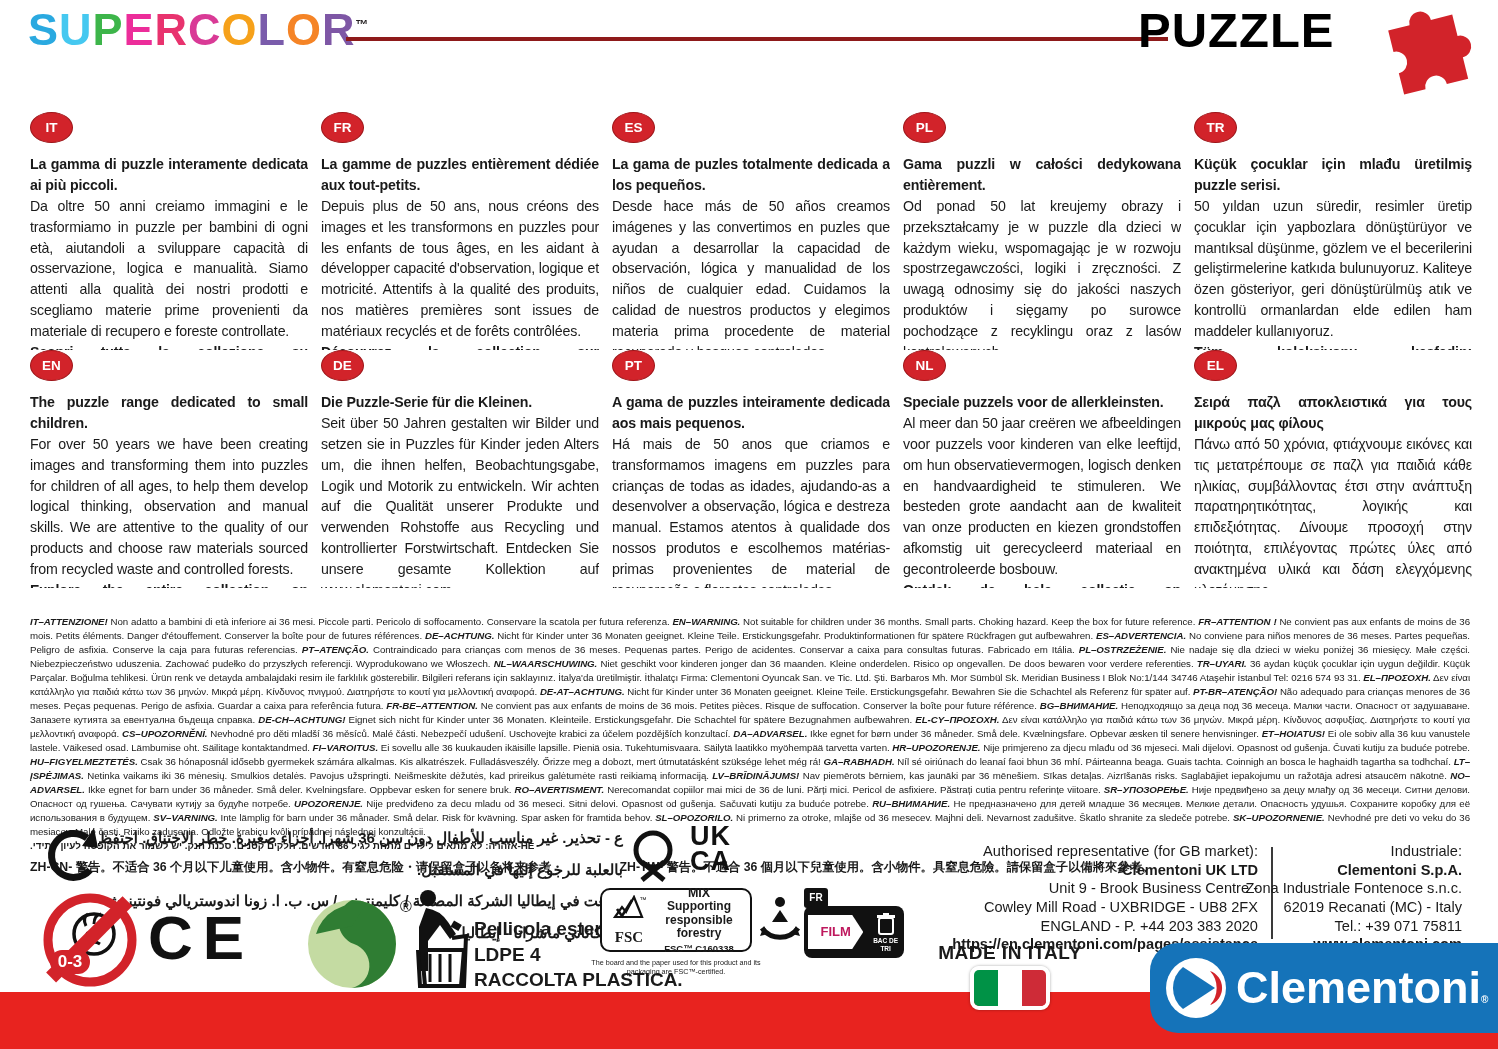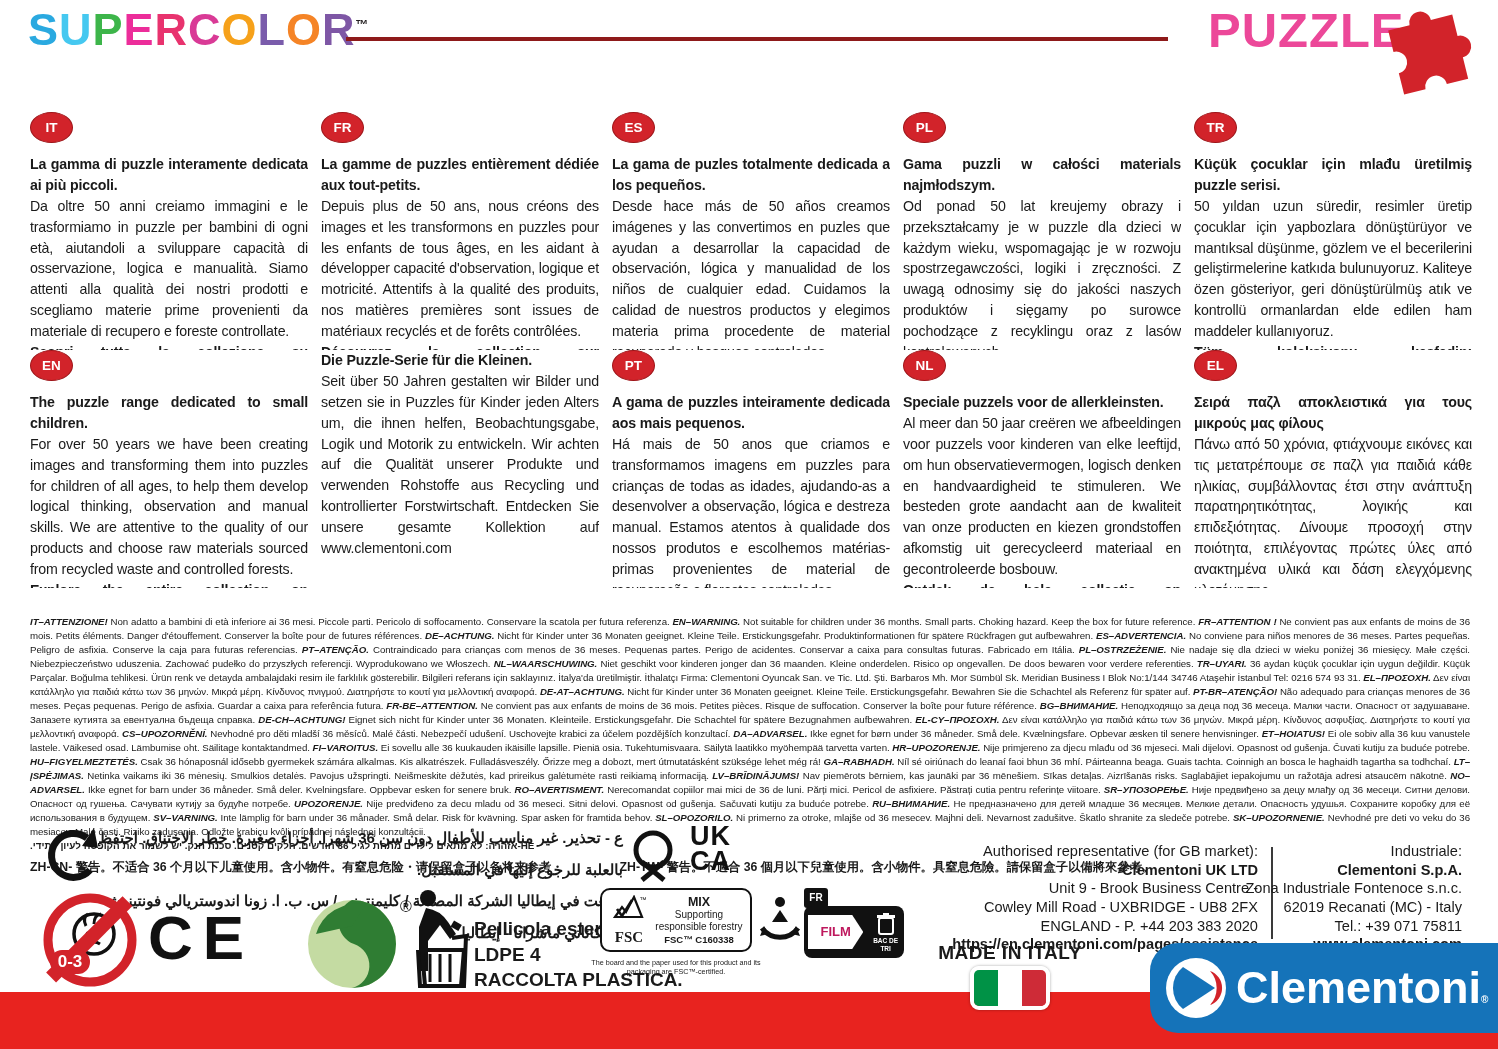--- a/index.html
+++ b/index.html
@@ -2,21 +2,21 @@
 <html><head>
 <meta charset="utf-8">
 <style>
   html,body{margin:0;padding:0;background:#fff;}
   #page{position:relative;width:1498px;height:1049px;background:#fff;overflow:hidden;
         font-family:"Liberation Sans",sans-serif;color:#1a1a1a;}
   
   .brand{position:absolute;left:28px;top:4px;font-size:45px;font-weight:800;letter-spacing:1px;white-space:nowrap;}
   .brand .tm{font-size:13px;color:#231f20;vertical-align:super;font-weight:700;}
   .hline{position:absolute;left:346px;top:37px;width:822px;height:4px;background:#8e1a1a;}
-  .puzzle-word{position:absolute;left:1208px;top:2px;font-size:49px;font-weight:800;color:#ec4899;letter-spacing:1px;}
+  .puzzle-word{position:absolute;left:1138px;top:2px;font-size:49px;font-weight:800;color:#000000;letter-spacing:1px;}
   .piece{position:absolute;left:1356px;top:0px;}
   
   #langs{position:absolute;left:30px;top:112px;width:1442px;display:grid;
          grid-template-columns:repeat(5,278px);grid-auto-rows:238px;column-gap:13px;}
   .lang-cell{overflow:hidden;}
   .badge{display:inline-block;width:41px;height:29px;border-radius:50%;background:#d2232a;border:1px solid #9e1418;
          color:#fff;font-weight:700;font-size:13.5px;text-align:center;line-height:29px;margin-bottom:11px;}
   .lang-lead{font-weight:700;}
   .lang-lead,.lang-body,.lang-footer{font-size:14.2px;line-height:1.47;text-align:justify;letter-spacing:-0.15px;}
   .lang-footer{font-weight:700;}
@@ -33,21 +33,21 @@
   .icon-abs{position:absolute;}
   .ce{position:absolute;left:148px;top:902px;font-size:62px;font-weight:800;letter-spacing:10px;color:#111;}
   .ukca{position:absolute;left:690px;top:824px;font-size:27px;line-height:25px;font-weight:800;color:#111;letter-spacing:1px;}
   .plastic{position:absolute;left:474px;top:916px;font-size:19px;font-weight:700;line-height:1.35;}
   .fsc-box{position:absolute;left:600px;top:888px;width:152px;height:64px;border:2px solid #111;border-radius:10px;
            display:flex;align-items:center;padding:2px 4px;box-sizing:border-box;background:#fff;}
   .fsc-left{width:46px;text-align:center;}
   .fsc-left .fsc-word{font-size:15px;font-weight:700;font-family:"Liberation Serif",serif;}
   .fsc-right{flex:1;text-align:center;}
   .fsc-mix{font-size:12.5px;font-weight:700;}
-  .fsc-tag{font-size:10px;font-weight:400;line-height:1.15;}
+  .fsc-tag{font-size:12px;font-weight:700;line-height:1.15;}
   .fsc-code{font-size:9.5px;font-weight:700;margin-top:2px;}
   .fsc-note{position:absolute;left:585px;top:958px;width:182px;text-align:center;font-size:7.2px;line-height:1.25;}
   .triman-tag{position:absolute;left:804px;top:906px;width:100px;height:52px;background:#111;border-radius:8px;display:flex;align-items:center;}
   .fr-sq{position:absolute;left:804px;top:888px;width:24px;height:20px;background:#111;color:#fff;
          font-size:10px;font-weight:700;text-align:center;line-height:20px;border-radius:3px;}
   .film-arrow{position:relative;margin-left:4px;width:56px;height:34px;background:#fff;color:#be185d;
         font-size:13px;font-weight:800;text-align:center;line-height:34px;
         clip-path:polygon(0 0,80% 0,100% 50%,80% 100%,0 100%);}
   .bac{color:#fff;font-size:6.5px;font-weight:700;line-height:1.1;text-align:center;margin-left:4px;}
   
@@ -97,36 +97,37 @@
         <div class="lang-body">Depuis plus de 50 ans, nous créons des images et les transformons en puzzles pour les enfants de tous âges, en les aidant à développer capacité d'observation, logique et motricité. Attentifs à la qualité des produits, nos matières premières sont issues de matériaux recyclés et de forêts contrôlées.</div>
         <div class="lang-footer">Découvrez la collection sur www.clementoni.com</div>
       </div>
       <div class="lang-cell">
         <div><span class="badge">ES</span></div>
         <div class="lang-lead">La gama de puzles totalmente dedicada a los pequeños.</div>
         <div class="lang-body">Desde hace más de 50 años creamos imágenes y las convertimos en puzles que ayudan a desarrollar la capacidad de observación, lógica y manualidad de los niños de cualquier edad. Cuidamos la calidad de nuestros productos y elegimos materia prima procedente de material recuperado y bosques controlados.</div>
       </div>
       <div class="lang-cell">
         <div><span class="badge">PL</span></div>
-        <div class="lang-lead">Gama puzzli w całości materials najmłodszym.</div>
+        <div class="lang-lead">Gama puzzli w całości dedykowana entièrement.</div>
         <div class="lang-body">Od ponad 50 lat kreujemy obrazy i przekształcamy je w puzzle dla dzieci w każdym wieku, wspomagając je w rozwoju spostrzegawczości, logiki i zręczności. Z uwagą odnosimy się do jakości naszych produktów i sięgamy po surowce pochodzące z recyklingu oraz z lasów kontrolowanych.</div>
       </div>
       <div class="lang-cell">
         <div><span class="badge">TR</span></div>
         <div class="lang-lead">Küçük çocuklar için mlađu üretilmiş puzzle serisi.</div>
         <div class="lang-body">50 yıldan uzun süredir, resimler üretip çocuklar için yapbozlara dönüştürüyor ve mantıksal düşünme, gözlem ve el becerilerini geliştirmelerine katkıda bulunuyoruz. Kaliteye özen gösteriyor, geri dönüştürülmüş atık ve kontrollü ormanlardan elde edilen ham maddeler kullanıyoruz.</div>
         <div class="lang-footer">Tüm koleksiyonu keşfedin: www.clementoni.com</div>
       </div>
       <div class="lang-cell">
         <div><span class="badge">EN</span></div>
         <div class="lang-lead">The puzzle range dedicated to small children.</div>
         <div class="lang-body">For over 50 years we have been creating images and transforming them into puzzles for children of all ages, to help them develop logical thinking, observation and manual skills. We are attentive to the quality of our products and choose raw materials sourced from recycled waste and controlled forests.</div>
         <div class="lang-footer">Explore the entire collection on www.clementoni.com</div>
       </div>
       <div class="lang-cell">
+        <div><span class="badge">DE</span></div>
         <div class="lang-lead">Die Puzzle-Serie für die Kleinen.</div>
         <div class="lang-body">Seit über 50 Jahren gestalten wir Bilder und setzen sie in Puzzles für Kinder jeden Alters um, die ihnen helfen, Beobachtungsgabe, Logik und Motorik zu entwickeln. Wir achten auf die Qualität unserer Produkte und verwenden Rohstoffe aus Recycling und kontrollierter Forstwirtschaft. Entdecken Sie unsere gesamte Kollektion auf www.clementoni.com</div>
       </div>
       <div class="lang-cell">
         <div><span class="badge">PT</span></div>
         <div class="lang-lead">A gama de puzzles inteiramente dedicada aos mais pequenos.</div>
         <div class="lang-body">Há mais de 50 anos que criamos e transformamos imagens em puzzles para crianças de todas as idades, ajudando-as a desenvolver a observação, lógica e destreza manual. Estamos atentos à qualidade dos nossos produtos e escolhemos matérias-primas provenientes de material de recuperação e florestas controladas.</div>
       </div>
       <div class="lang-cell">
         <div><span class="badge">NL</span></div>

